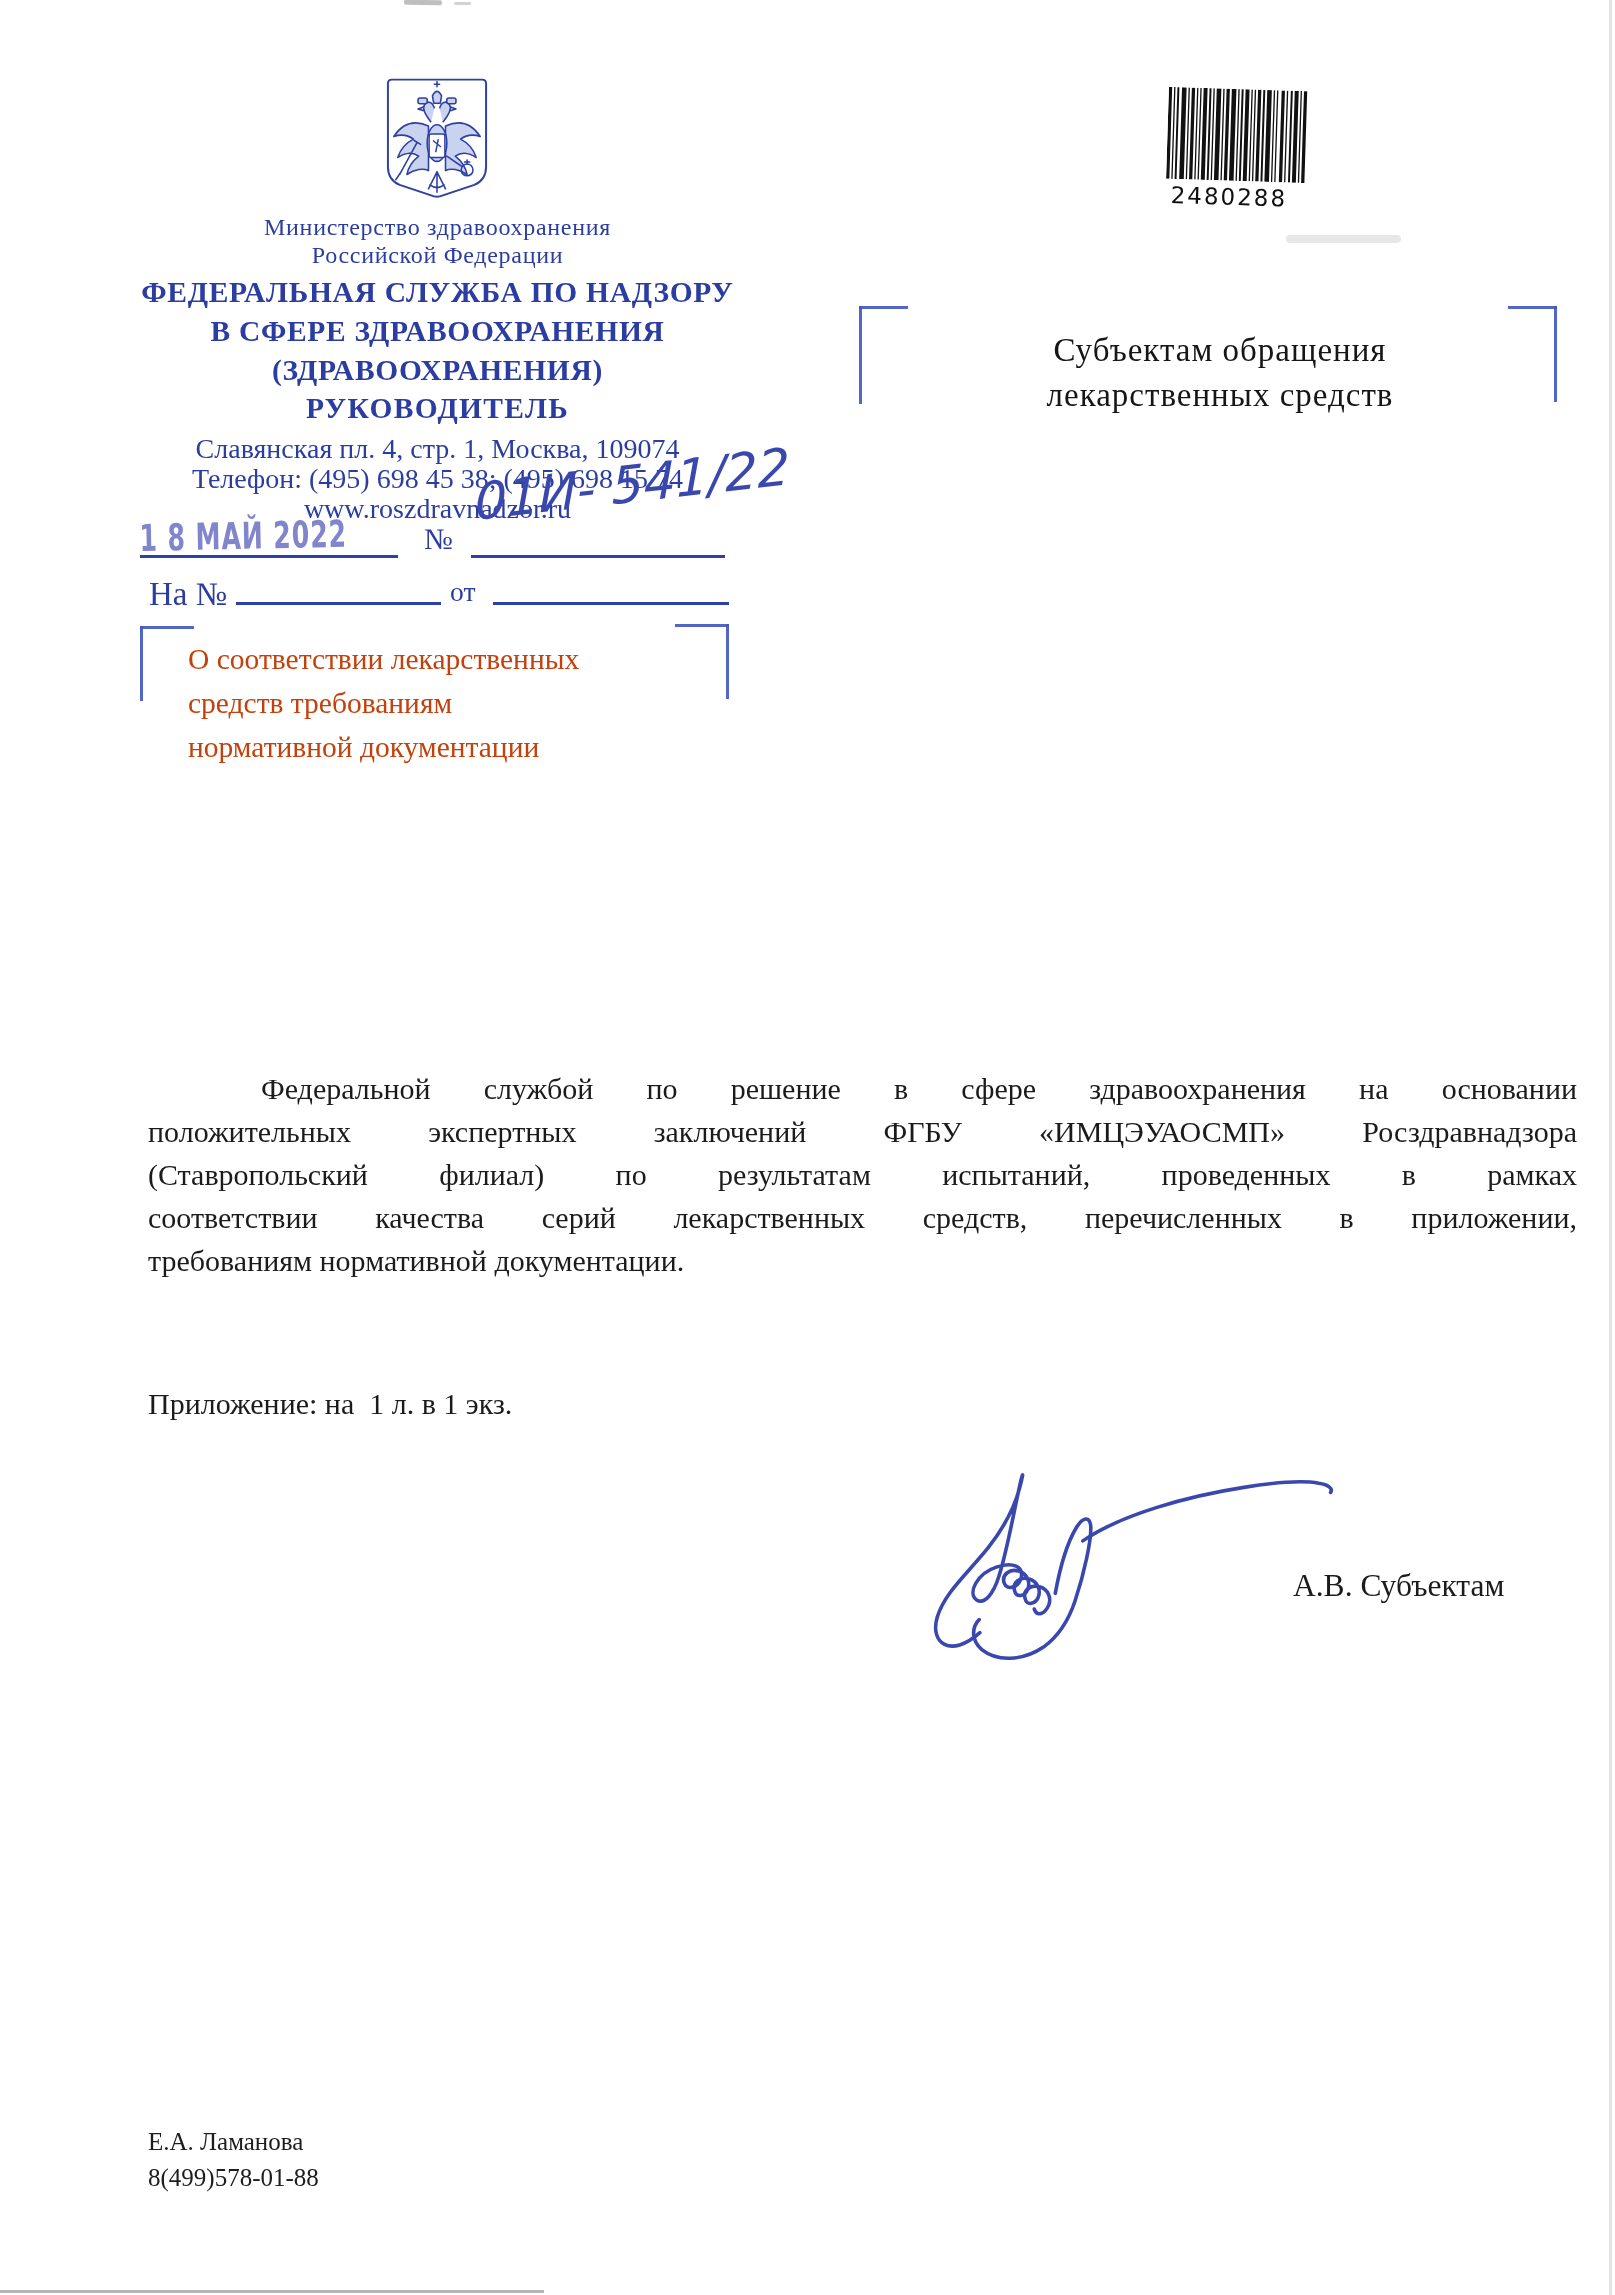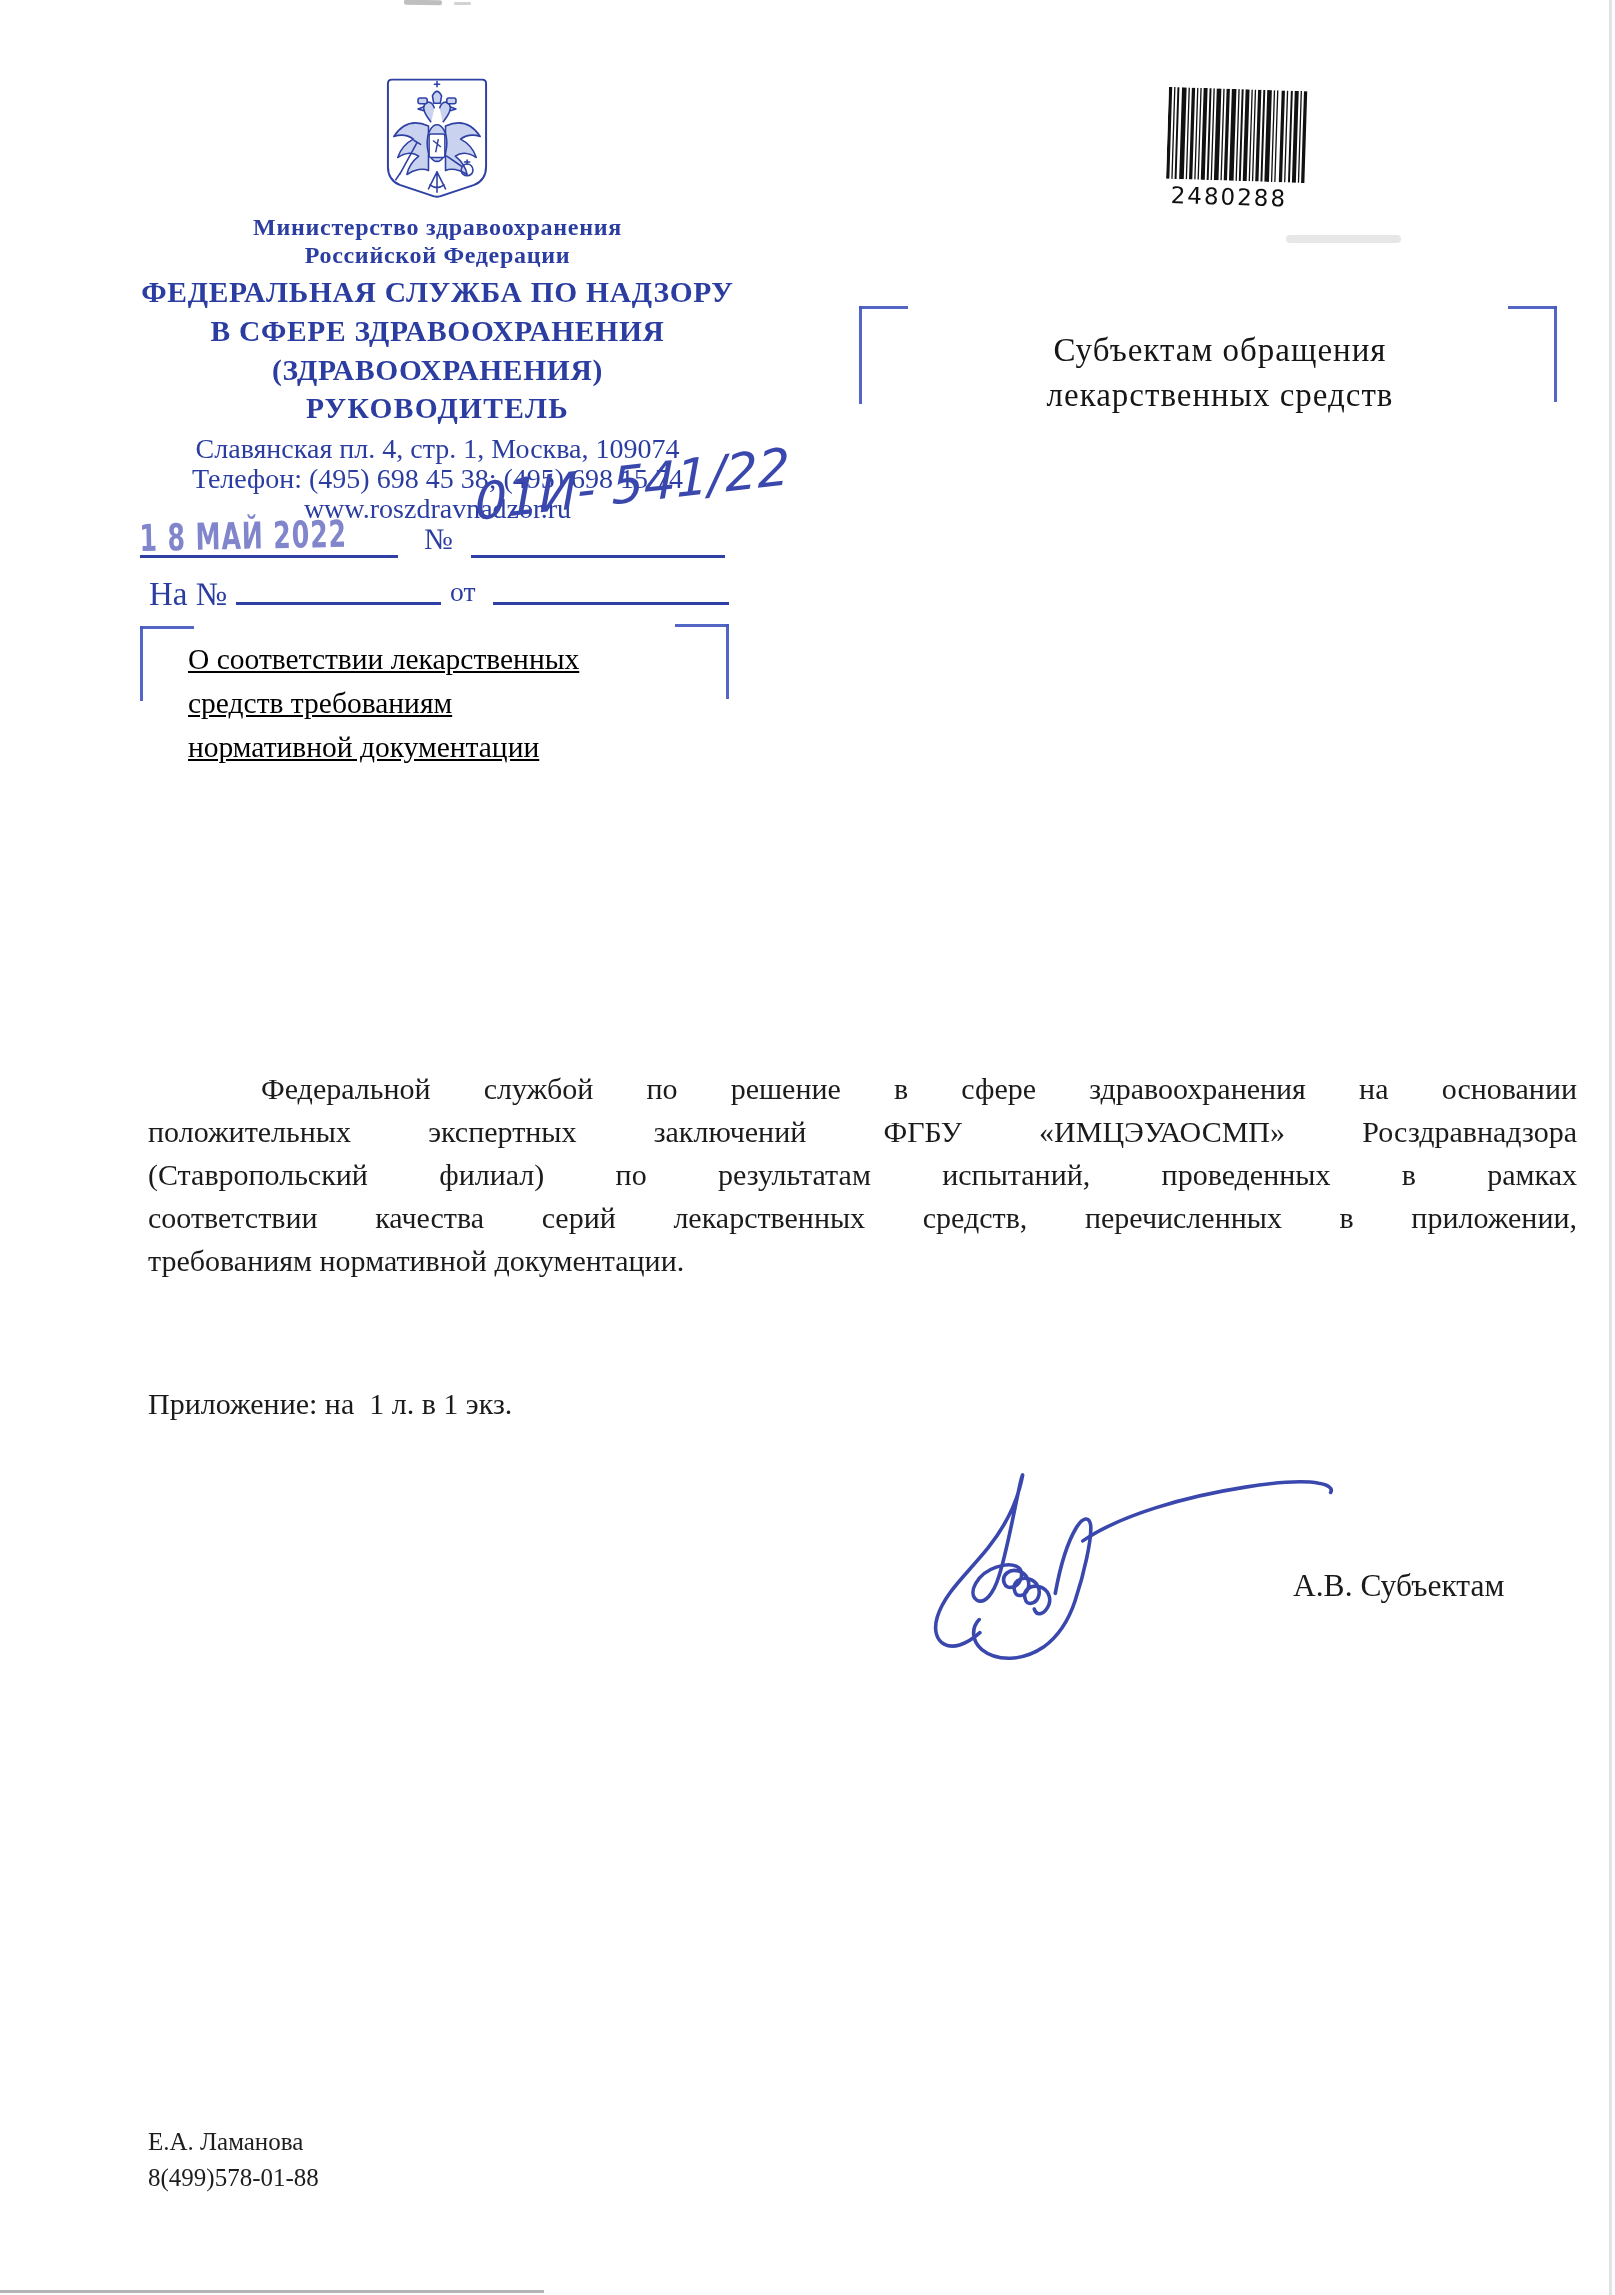--- a/index.html
+++ b/index.html
@@ -14,21 +14,21 @@
 
   
   .mark1{ left:404px; top:0; width:38px; height:4.6px; background:#8a8a8a; opacity:.55; border-radius:2px; transform:rotate(1deg); }
   .mark2{ left:454px; top:2px; width:17px; height:3.3px; background:#a8a8a8; opacity:.5; border-radius:1.3px; }
   .streak{ left:1286px; top:235px; width:115px; height:7.9px; background:#c9c9c9; opacity:.45; border-radius:3.9px; }
   .edge-right{ left:1609px; top:0; width:2.6px; height:2295px; background:#e3e3e3; }
   .edge-bottom{ left:0; top:2290px; width:544px; height:3.3px; background:#6a6a6a; opacity:.5; }
 
   
   .emblem{ left:384px; top:76px; width:106px; height:125px; }
-  .ministry{ left:59px; top:214px; width:757px; font-size:24px; font-weight:bold; line-height:27.5px; letter-spacing:0.7px; }
+  .ministry{ left:59px; top:214px; width:757px; font-size:24px; font-weight:normal; line-height:27.5px; letter-spacing:0.7px; }
   .service{ left:59px; top:273px; width:757px; font-size:29.5px; font-weight:bold; line-height:39px; letter-spacing:0.7px;font-family:Liberation Serif, serif; }
   .ruk{ left:59px; top:392px; width:757px; font-size:29.5px; font-weight:bold; letter-spacing:1.3px; }
   .contact{ left:59px; top:434px; width:757px; font-size:28px; line-height:30px; }
 
   
   .barcode{ left:1167px; top:89px; width:141px; transform:rotate(1.8deg); }
   .barcode-number{ font-family:"DejaVu Sans",sans-serif; font-size:23px; letter-spacing:2px; color:#101010; padding-left:5.2px; margin-top:1.3px; }
 
   
   .bracket{ background:#4459c0; opacity:.92; }
@@ -56,21 +56,21 @@
   .reply-na{ left:149px; top:576px; font-size:33px; }
   .reply-ot{ left:450px; top:576px; font-size:27.5px; }
   .ul-r1{ left:236px; top:602px; width:205px; }
   .ul-r2{ left:493px; top:602px; width:236px; }
 
   
   .sb-lh{ left:140px; top:626px; width:54px; height:2.6px; }
   .sb-lv{ left:140px; top:626px; width:2.6px; height:75px; }
   .sb-rh{ left:675px; top:624px; width:54px; height:2.6px; }
   .sb-rv{ left:726px; top:624px; width:2.6px; height:75px; }
-  .subject{ left:188px; top:637px; width:511px; font-size:29.5px; line-height:44px; color:#000000;text-decoration:underline; }
+  .subject{ left:188px; top:637px; width:511px; font-size:29.5px; line-height:44px; color:#c2410c; }
 
   
   .bodytext{ left:148px; top:1067px; width:1429px; font-size:30px; line-height:43px; color:#1b1b1b; }
   .jline{ text-align:justify; text-align-last:justify; }
   .indent{ text-indent:113px; }
   .attachment{ left:148px; top:1387px; font-size:30px; white-space:pre-wrap; color:#1b1b1b; }
 
   
   .sig{ left:911px; top:1436px; width:459px; height:236px; }
   .signer{ left:1293px; top:1568px; font-size:31.5px; color:#1b1b1b; }

